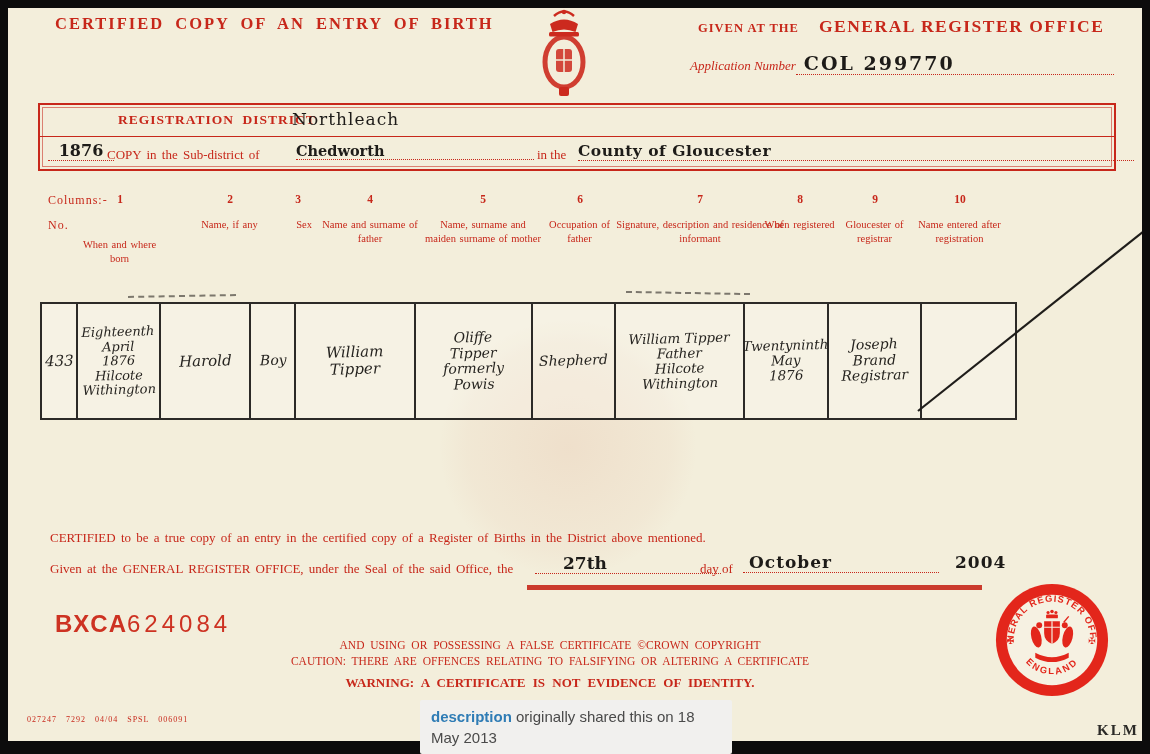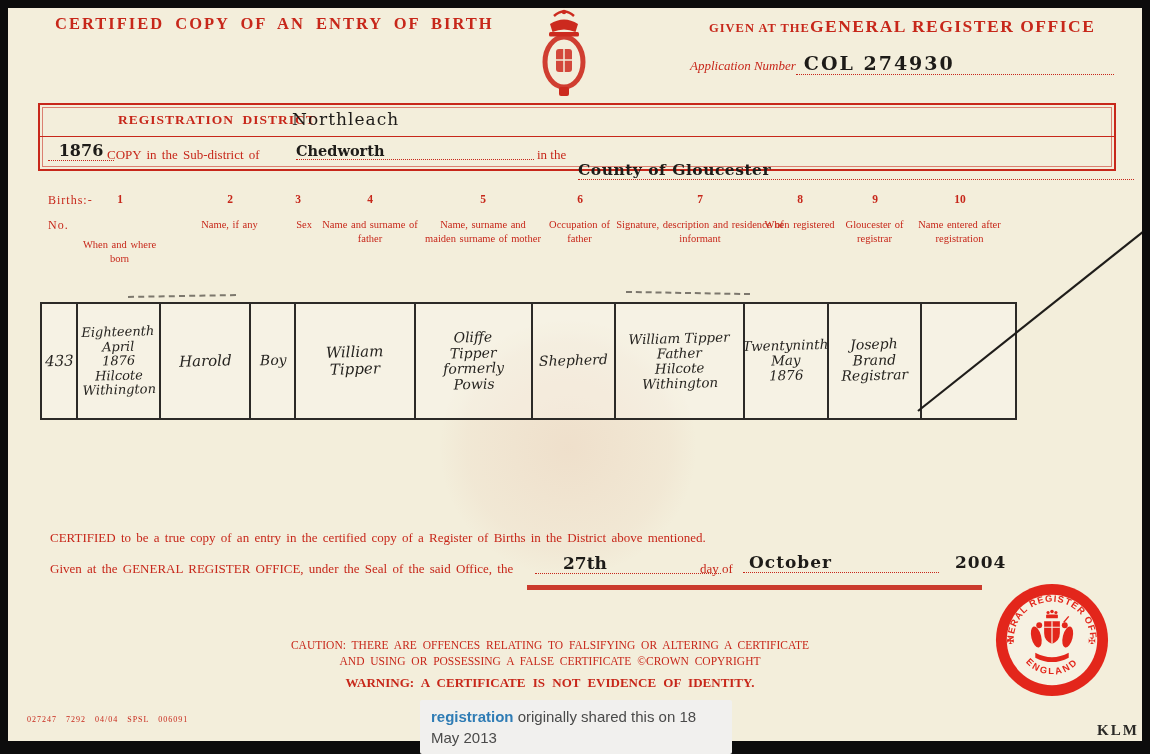--- a/index.html
+++ b/index.html
@@ -6,41 +6,41 @@
   .frame{position:relative;width:1150px;height:754px;background:#0c0c0c;overflow:hidden;
          font-family:"Liberation Serif",serif;}
   .page{position:absolute;left:8px;top:8px;width:1134px;height:733px;background:#f3eedb;}
   .abs{position:absolute;}
   .red{color:#c7271a;}
   .ink{color:#1d1b18;}
   .watermark{position:absolute;left:430px;top:310px;width:260px;height:260px;border-radius:50%;
     background:radial-gradient(circle,rgba(208,118,88,0.12) 0%,rgba(208,118,88,0.05) 55%,transparent 70%);}
   
   .title-left{left:47px;top:6px;font-size:16.5px;font-weight:bold;letter-spacing:2px;word-spacing:5px;}
-  .given-at{left:690px;top:8px;display:flex;align-items:baseline;gap:0;font-weight:bold;margin-left:11px;}
+  .given-at{left:690px;top:8px;display:flex;align-items:baseline;gap:20px;font-weight:bold;}
   .given-at .small{font-size:12.5px;letter-spacing:1px;}
   .given-at .big{font-size:17.5px;letter-spacing:1.5px;}
   .app-row{left:682px;top:44px;display:flex;align-items:baseline;width:424px;}
   .app-label{font-style:italic;font-size:13px;white-space:nowrap;}
   .app-value{flex:1;border-bottom:1.5px dotted #c7271a;font-size:19px;font-weight:bold;
              letter-spacing:2px;padding-left:8px;color:#1d1b18;font-family:"DejaVu Serif",serif;}
   
   .reg-box{left:30px;top:95px;width:1074px;height:64px;border:2px solid #c7271a;
            outline:1px solid rgba(199,39,26,.55);outline-offset:-5px;}
   .reg-sep{left:0;right:0;top:31px;height:1px;background:#c7271a;position:absolute;}
   .reg-label{left:78px;top:7px;font-size:13.5px;font-weight:bold;letter-spacing:1px;word-spacing:4px;}
   .reg-value{left:252px;top:4px;font-size:17px;letter-spacing:1px;font-family:"DejaVu Serif",serif;}
   .reg-year{left:8px;top:36px;width:66px;font-size:16px;font-weight:bold;text-align:center;
             border-bottom:1.5px dotted #c7271a;font-family:"DejaVu Serif",serif;}
   .reg-birth{left:67px;top:42px;font-size:13px;word-spacing:2px;}
   .reg-sub{left:256px;top:37px;width:238px;font-size:14.5px;font-weight:bold;
            border-bottom:1.5px dotted #c7271a;font-family:"DejaVu Serif",serif;}
   .reg-inthe{left:497px;top:42px;font-size:13px;}
   .reg-county{left:538px;top:36px;width:556px;font-size:15.5px;font-weight:bold;letter-spacing:.5px;
-              border-bottom:1.5px dotted #c7271a;font-family:"DejaVu Serif",serif;margin-top:19px;}
+              border-bottom:1.5px dotted #c7271a;font-family:"DejaVu Serif",serif;}
   
   .col-label{font-size:12px;letter-spacing:1px;}
   .col-num{width:40px;text-align:center;font-size:11.5px;font-weight:bold;}
   .col-head{top:210px;font-size:10.5px;line-height:1.3;text-align:center;word-spacing:1px;}
   
   .reg-table{left:32px;top:294px;width:973px;height:114px;display:flex;
              border:2px solid #2c2a27;background:rgba(255,255,255,0.25);}
   .cell{border-right:2px solid #2c2a27;display:flex;align-items:center;justify-content:center;
         text-align:center;overflow:visible;}
   .cell:last-child{border-right:none;}
@@ -94,35 +94,35 @@
       </g>
     </svg>
 
     <div class="abs red given-at">
       <span class="small">GIVEN AT THE</span>
       <span class="big">GENERAL REGISTER OFFICE</span>
     </div>
 
     <div class="abs app-row">
       <span class="red app-label">Application Number</span>
-      <span class="app-value">COL 274930</span>
+      <span class="app-value">COL 299770</span>
     </div>
 
     <div class="abs reg-box">
       <div class="reg-sep"></div>
       <div class="abs red reg-label">REGISTRATION DISTRICT</div>
       <div class="abs ink reg-value">Northleach</div>
       <div class="abs ink reg-year">1876</div>
       <div class="abs red reg-birth">COPY in the Sub-district of</div>
       <div class="abs ink reg-sub">Chedworth</div>
       <div class="abs red reg-inthe">in the</div>
       <div class="abs ink reg-county">County of Gloucester</div>
     </div>
 
-    <div class="abs red col-label" style="left:40px;top:185px;">Births:-</div>
+    <div class="abs red col-label" style="left:40px;top:185px;">Columns:-</div>
     <div class="abs red col-num" style="left:92px;top:185px;">1</div>
     <div class="abs red col-num" style="left:202px;top:185px;">2</div>
     <div class="abs red col-num" style="left:270px;top:185px;">3</div>
     <div class="abs red col-num" style="left:342px;top:185px;">4</div>
     <div class="abs red col-num" style="left:455px;top:185px;">5</div>
     <div class="abs red col-num" style="left:552px;top:185px;">6</div>
     <div class="abs red col-num" style="left:672px;top:185px;">7</div>
     <div class="abs red col-num" style="left:772px;top:185px;">8</div>
     <div class="abs red col-num" style="left:847px;top:185px;">9</div>
     <div class="abs red col-num" style="left:932px;top:185px;">10</div>
@@ -198,24 +198,27 @@
     </svg>
 
     <div class="abs red cert1">CERTIFIED to be a true copy of an entry in the certified copy of a Register of Births in the District above mentioned.</div>
     <div class="abs red cert2">Given at the GENERAL REGISTER OFFICE, under the Seal of the said Office, the</div>
     <div class="abs cert-day">27th</div>
     <div class="abs red cert-dayof">day of</div>
     <div class="abs cert-month">October</div>
     <div class="abs cert-year">2004</div>
     <div class="abs red-bar"></div>
 
+    <div class="abs serial">
+      <b>BXCA</b><span>624084</span>
+    </div>
 
     <div class="abs red caution">
+      <div>AND USING OR POSSESSING A FALSE CERTIFICATE ©CROWN COPYRIGHT</div>
       <div>CAUTION: THERE ARE OFFENCES RELATING TO FALSIFYING OR ALTERING A CERTIFICATE</div>
-      <div>AND USING OR POSSESSING A FALSE CERTIFICATE ©CROWN COPYRIGHT</div>
       <div class="warning">WARNING: A CERTIFICATE IS NOT EVIDENCE OF IDENTITY.</div>
     </div>
 
     <div class="abs red print-code">027247   7292   04/04   SPSL   006091</div>
     <div class="abs klm">KLM</div>
 
     <svg class="abs" style="left:986px;top:574px;" width="116" height="116" viewBox="0 0 118 118">
       <defs>
         <path id="sealTop" d="M 20,59 A 39,39 0 1 1 98,59"></path>
         <path id="sealBottom" d="M 24,59 A 35,35 0 0 0 94,59"></path>
@@ -241,17 +244,17 @@
         <circle cx="46" cy="44" r="3"></circle>
         <ellipse cx="75" cy="56" rx="5" ry="11" transform="rotate(14 75 56)"></ellipse>
         <circle cx="72" cy="44" r="3"></circle>
         <path d="M71,41 l5,-6" stroke="#e3261b" stroke-width="1.4"></path>
         <path d="M42,72 q17,9 34,0 l0,5 q-17,9 -34,0 z"></path>
       </g>
     </svg>
   </div>
 
   <div class="attribution">
-    <span><a class="user">registration</a>
+    <span><a class="user">description</a>
     <span>originally shared this on 18</span></span>
     <div>May 2013</div>
   </div>
 </div>
 
 </body></html>

